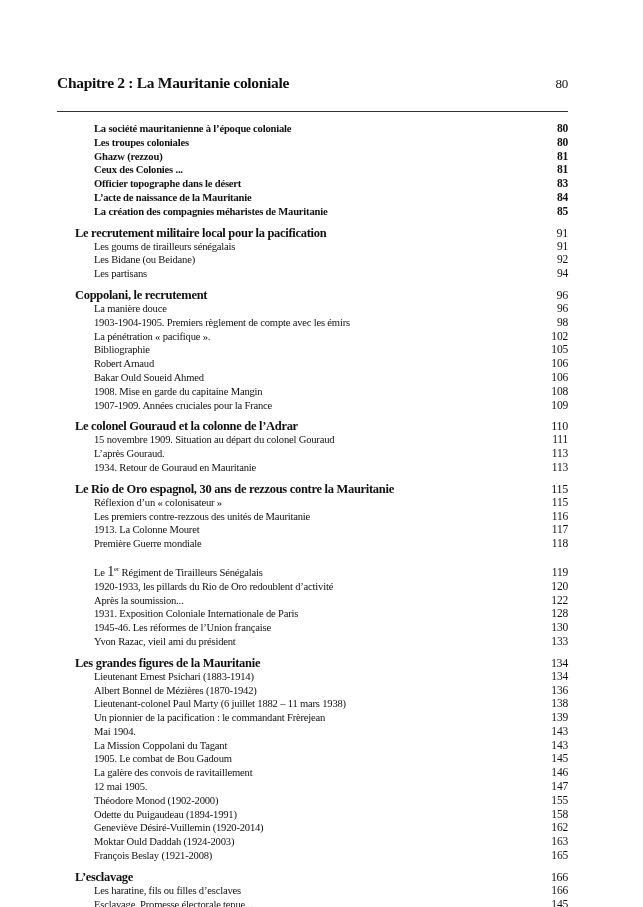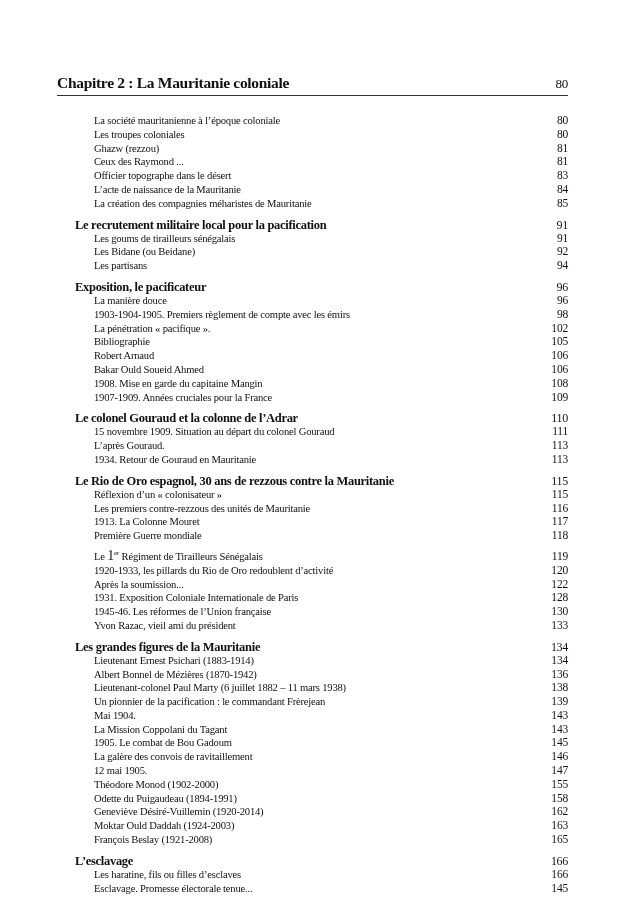--- a/index.html
+++ b/index.html
@@ -1,32 +1,32 @@
 <!DOCTYPE html>
 <html><head>
 <meta charset="utf-8">
 <style>
   html, body { margin:0; padding:0; background:#ffffff; }
   body { width:643px; height:907px; position:relative; overflow:hidden;
          font-family:"Liberation Serif","DejaVu Serif",serif; color:#111; }
   .toc { position:absolute; left:57px; top:74px; width:511px; }
   .chapter { display:flex; justify-content:space-between; align-items:baseline;
              font-size:15.5px; font-weight:bold; letter-spacing:-0.3px;
-             padding-bottom:2px; border-bottom:1px solid #333; line-height:18px; }
+             padding-bottom:18px; border-bottom:1px solid #333; line-height:18px; }
   .chapter .pg { font-weight:normal; font-size:13px; }
   .section { margin-top:7px; }
-  .section:first-of-type { margin-top:18px; }
+  .section:first-of-type { margin-top:10px;font-weight:bold; }
   .sec-head { display:flex; justify-content:space-between; align-items:baseline;
               padding-left:18px; font-size:12.5px; font-weight:bold; line-height:14px;
               letter-spacing:-0.3px;gap:46px; }
   .sec-head .pg { font-weight:normal; font-size:12px; }
   .item { display:flex; justify-content:space-between; align-items:baseline;
           padding-left:37px; font-size:10.6px; line-height:12.8px; letter-spacing:-0.2px; }
   .item .pg { font-size:11.5px; }
-  .item.gap { margin-top:4px; }
+  .item.gap { margin-top:12px; }
   .big1 { font-size:14px; }
   sup { font-size:7px; vertical-align:5px; }
 </style>
 </head>
 <body>
 
 <div class="toc">
   <div class="chapter">
     <span>Chapitre 2 : La Mauritanie coloniale</span>
     <span class="pg">80</span>
@@ -39,21 +39,21 @@
         </div>
         <div class="item">
           <span>Les troupes coloniales</span>
           <span class="pg">80</span>
         </div>
         <div class="item">
           <span>Ghazw (rezzou)</span>
           <span class="pg">81</span>
         </div>
         <div class="item">
-          <span>Ceux des Raymond ...</span>
+          <span>Ceux des Colonies ...</span>
           <span class="pg">81</span>
         </div>
         <div class="item">
           <span>Officier topographe dans le désert</span>
           <span class="pg">83</span>
         </div>
         <div class="item">
           <span>L’acte de naissance de la Mauritanie</span>
           <span class="pg">84</span>
         </div>
@@ -75,21 +75,21 @@
           <span>Les Bidane (ou Beidane)</span>
           <span class="pg">92</span>
         </div>
         <div class="item">
           <span>Les partisans</span>
           <span class="pg">94</span>
         </div>
       </div>
       <div class="section">
         <div class="sec-head">
-          <span>Exposition, le pacificateur</span>
+          <span>Coppolani, le recrutement</span>
           <span class="pg">96</span>
         </div>
         <div class="item">
           <span>La manière douce</span>
           <span class="pg">96</span>
         </div>
         <div class="item">
           <span>1903-1904-1905. Premiers règlement de compte avec les émirs</span>
           <span class="pg">98</span>
         </div>

